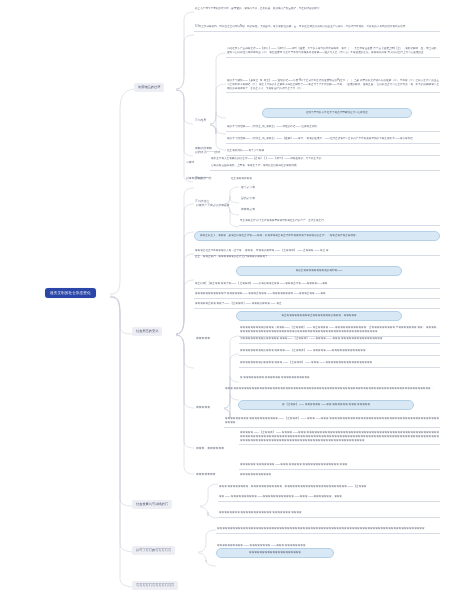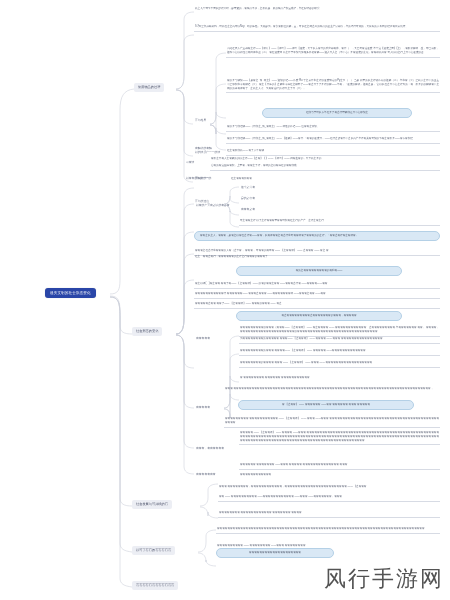--- a/index.html
+++ b/index.html
@@ -176,15 +176,14 @@
   <div class="node leaf" style="left:218px;top:494px;width:222px;">有有  ——  有有有有有有有有有有  ——有有有有有有有有有有有有  ——有有有  ——有有有有有有有，有有有</div>
   <div class="node leaf" style="left:218px;top:510px;width:222px;">有有有有有有有有  有有有有有有有有有有有有  有有有有有有有  有有有有</div>
 
   <div class="node topic" style="left:132px;top:546px;">以可了有有的有有有有有</div>
   <div class="node leaf" style="left:216px;top:526px;width:224px;">有有有有有有有有有有有有有有有有有有有有有有有有有有有有有有有有有有有有有有有有有有有有有有有有有有有有有有有有有有有有有有有有有有有有有有有有有有有有有有有有</div>
   <div class="node hl" style="left:216px;top:548px;width:118px;">有有有有有有有有有有有有有有有有有有有有</div>
   <div class="node leaf nounder" style="left:216px;top:543px;width:224px;">有有有有有有有有有有  ——  有有有有有有有有  ——有有有  有有有有有有有有</div>
 
   <div class="node topic" style="left:132px;top:581px;">有有有有有有有有有有有有</div>
 
-  <div class="watermark">风行手游网</div>
 
 </div>
 
 </body></html>

